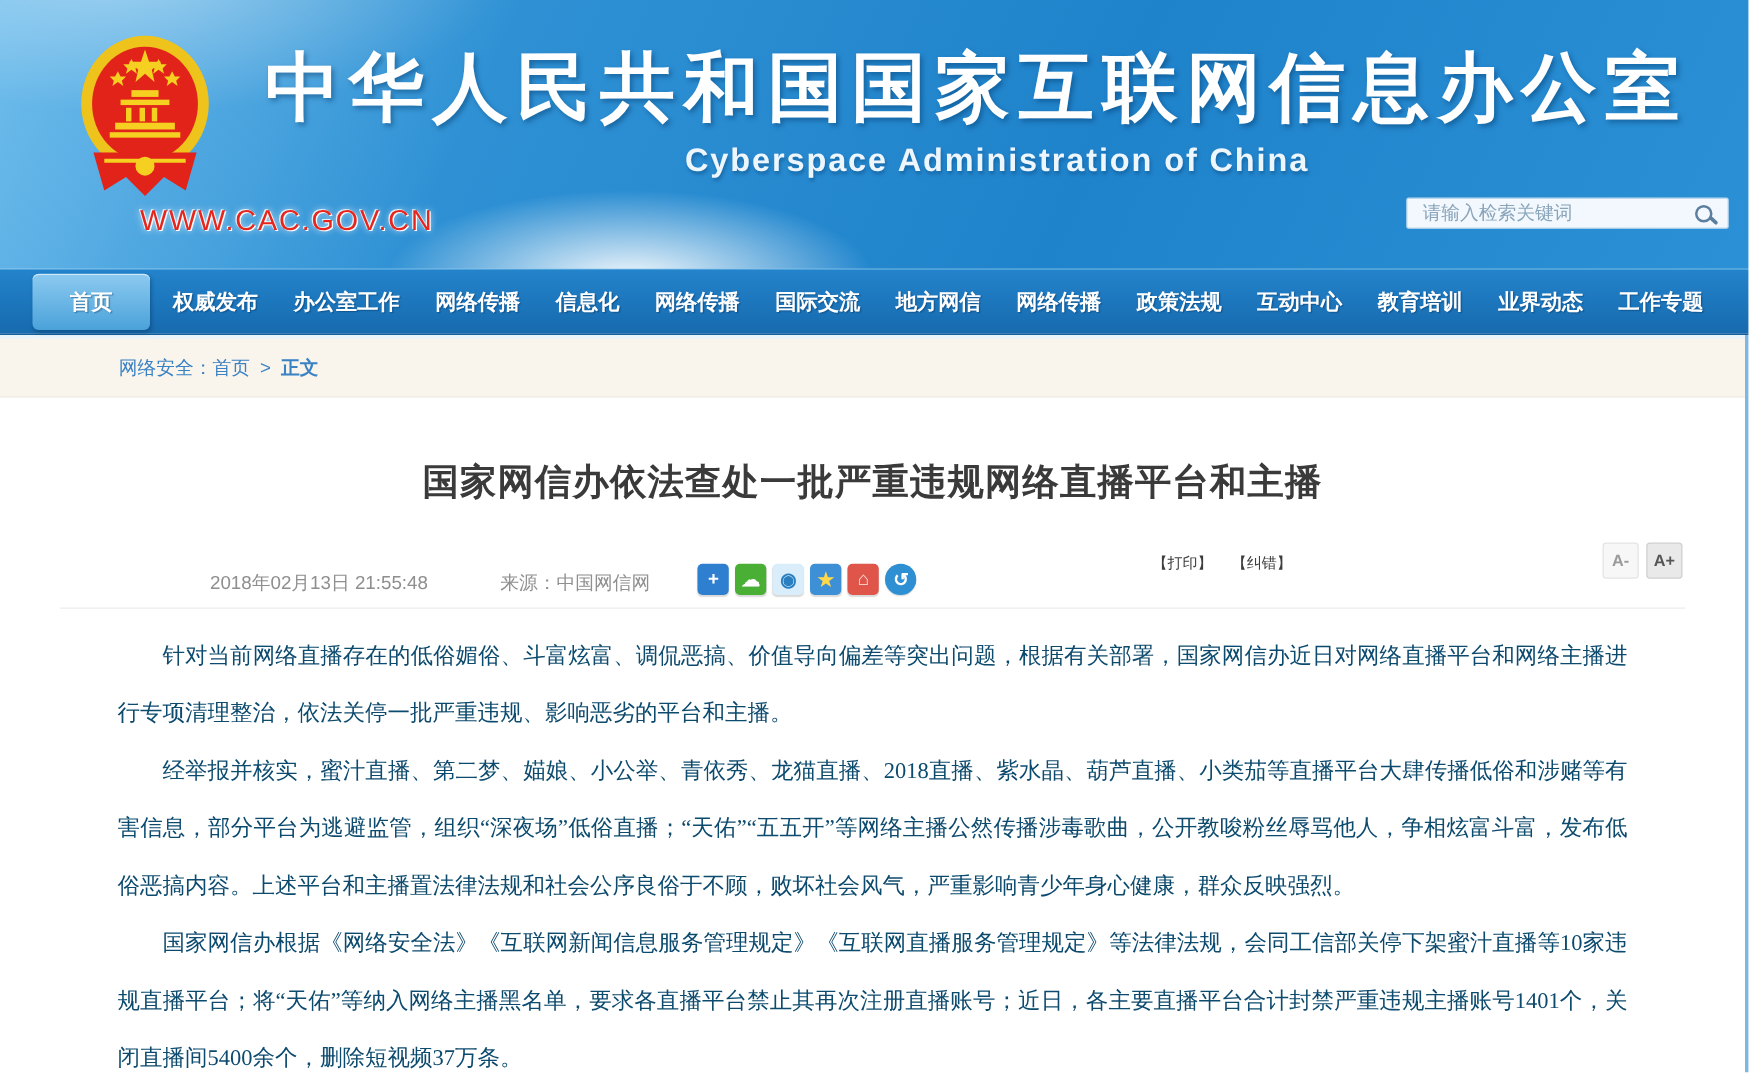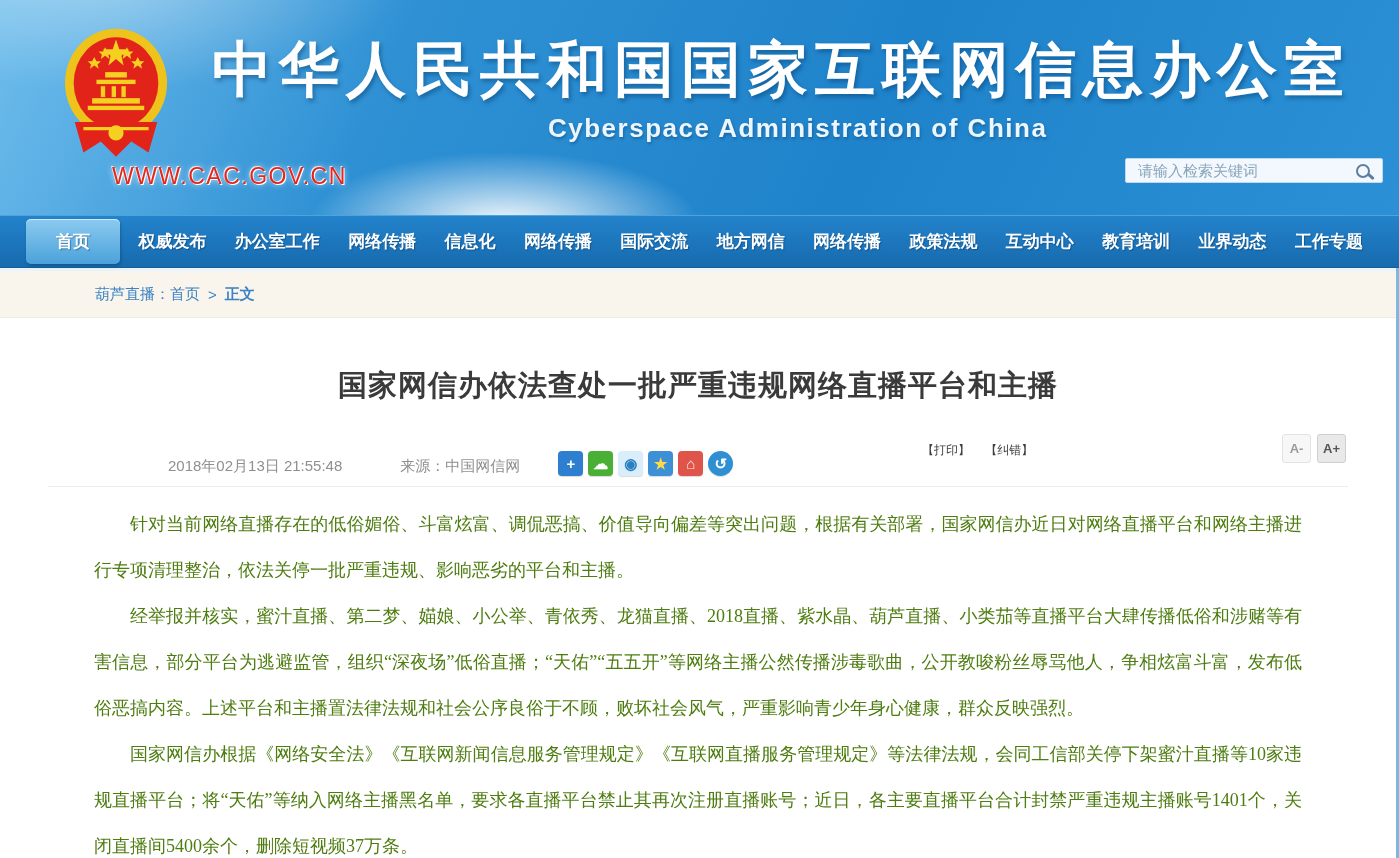--- a/index.html
+++ b/index.html
@@ -95,21 +95,21 @@
     width:29px; height:29px; border-radius:3px; font-size:13px; font-weight:bold;
     display:flex; align-items:center; justify-content:center; cursor:pointer;
   }
   .font-btn.minus { background:#f7f7f7; border:1px solid #e3e3e3; color:#9a9a9a; }
   .font-btn.plus  { background:#e9e9e9; border:1px solid #cfcfcf; color:#555; }
   .meta-sep { margin:10px 0 0 0; border:none; border-top:1px solid #ececec; }
 
   .article-body { margin-top:14px; padding-bottom:20px; }
   .article-body p {
     margin:0 46px; font-family:"Liberation Serif", serif;
-    font-size:18px; line-height:46px; color:#4d7c0f;
+    font-size:18px; line-height:46px; color:#0c4a6e;
     text-indent:2em; text-align:justify;
   }
 </style>
 </head>
 <body>
 
 <div class="page">
 
   <div class="header">
     <svg class="emblem" viewBox="0 0 100 140">
@@ -153,21 +153,21 @@
     <span class="nav-item">政策法规</span>
     <span class="nav-item">互动中心</span>
     <span class="nav-item">教育培训</span>
     <span class="nav-item">业界动态</span>
     <span class="nav-item">工作专题</span>
   </div>
 
   <div class="main-wrap">
 
     <div class="breadcrumb">
-      <span>葫芦直播：</span>
+      <span>网络安全：</span>
       <a>首页</a>
       <span class="sep">&gt;</span>
       <a class="current">正文</a>
     </div>
 
     <div class="content">
       <h1 class="article-title">国家网信办依法查处一批严重违规网络直播平台和主播</h1>
 
       <div class="meta">
         <div class="meta-left">

